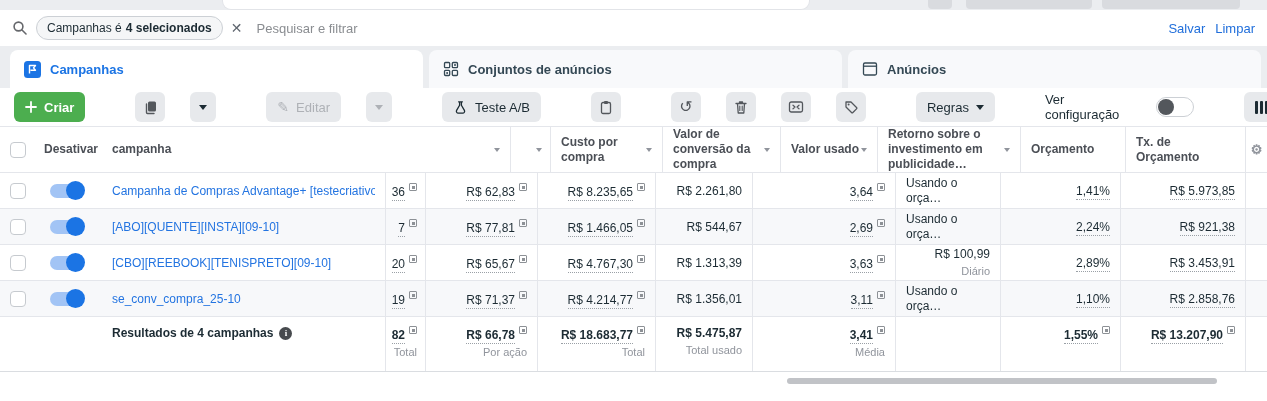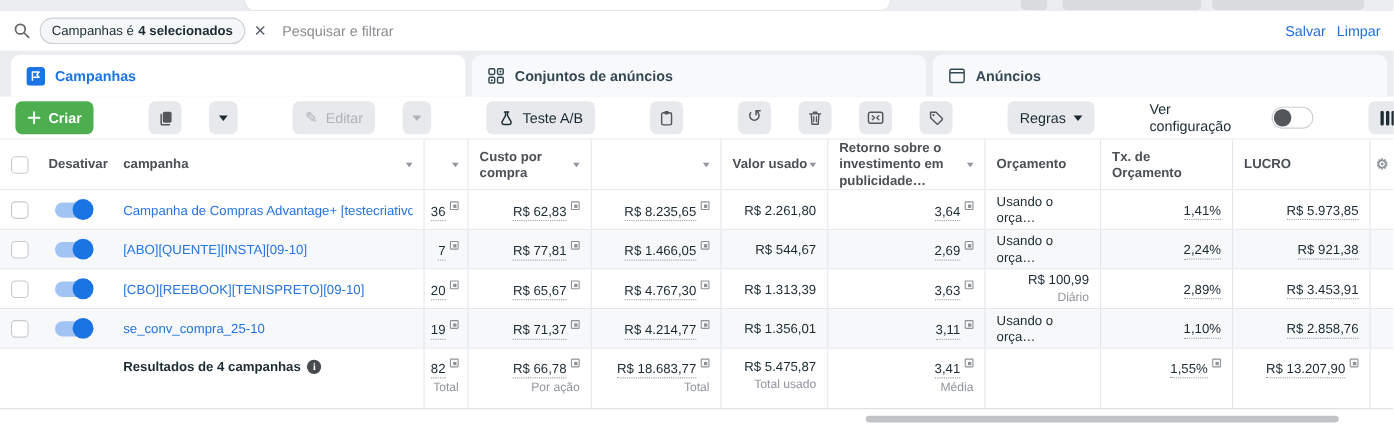--- a/index.html
+++ b/index.html
@@ -69,21 +69,21 @@
   .switch i{position:absolute;right:-1px;top:-3px;width:19px;height:19px;border-radius:50%;background:#1b74e4}
   .link{color:#2374e1;white-space:nowrap;overflow:hidden;display:block;max-width:100%;cursor:pointer}
   .u{border-bottom:1px dotted #9aa0a6;padding-bottom:1px;cursor:pointer}
   .attr-ic{display:inline-block;width:8px;height:8px;border:1px solid #8d9196;border-radius:1px;margin-left:4px;vertical-align:5px;position:relative}
   .attr-ic:after{content:"";position:absolute;right:1px;bottom:1px;width:3px;height:3px;background:#8d9196}
   .val{position:relative;top:0;white-space:nowrap}
   .bwrap{display:flex;flex-direction:column;align-items:flex-end;width:100%;gap:3px;line-height:1.2}
   .bwrap.left{align-items:flex-end}
   .sub{color:#90949c;font-size:11px}
   .stack{display:flex;flex-direction:column;align-items:flex-end;gap:4px;line-height:1.2}
-  .stack .v{font-weight:normal;white-space:nowrap}
+  .stack .v{font-weight:bold;white-space:nowrap}
   .sumlabel{font-weight:bold;display:flex;align-items:center;gap:6px;white-space:nowrap}
   .info-ic{width:13px;height:13px;border-radius:50%;background:#474a4e;color:#fff;font-size:9px;font-weight:bold;display:inline-flex;align-items:center;justify-content:center;font-family:"Liberation Serif",serif}
   .mlauto{margin-left:auto}
   .hscroll{position:absolute;left:787px;top:378px;width:430px;height:6px;border-radius:3px;background:#c1c3c7;cursor:pointer}
   .gear-glyph{color:#90949c;font-size:13px;line-height:1;cursor:pointer}
   svg{display:block;flex:none}
 </style>
 </head>
 <body>
 
@@ -259,38 +259,36 @@
           <span class="caret gy mlauto"></span>
         </div>
       <div class="c c-res bl">
           <span class="caret gy mlauto"></span>
         </div>
       <div class="c c-custo bl">
           <span>Custo por compra</span>
           <span class="caret gy mlauto"></span>
         </div>
       <div class="c c-conv bl">
+          <span>Valor de conversão da compra</span>
           <span class="caret gy mlauto"></span>
         </div>
       <div class="c c-usado bl">
           <span>Valor usado</span>
           <span class="caret gy mlauto"></span>
         </div>
       <div class="c c-roas bl">
           <span>Retorno sobre o investimento em publicidade…</span>
           <span class="caret gy mlauto"></span>
         </div>
       <div class="c c-orc bl">
           <span>Orçamento</span>
         </div>
       <div class="c c-tx bl">
           <span>Tx. de Orçamento</span>
-        </div>
-      <div class="c c-lucro bl">
-          <span>LUCRO</span>
         </div>
       <div class="c c-gear bl">
           <span class="gear-glyph">⚙</span>
         </div>
     </div>
 
     <div>
   <div class="tr row">
     <div class="c c-check">
             <span class="cb"></span>

